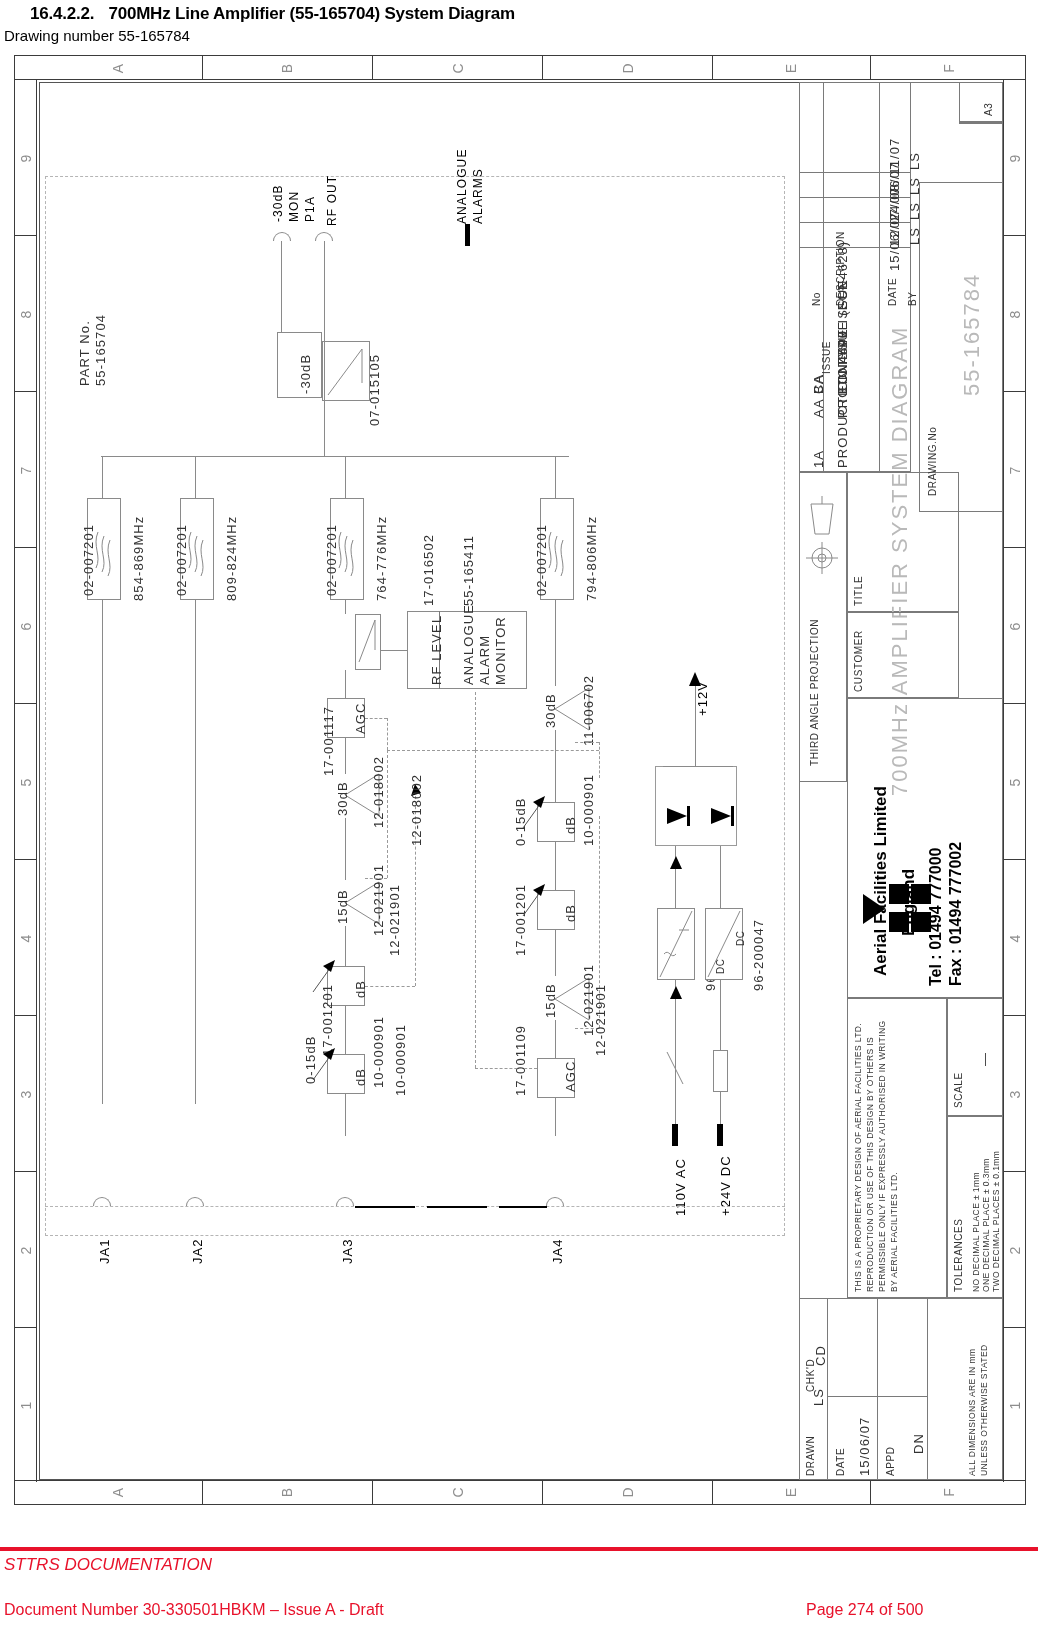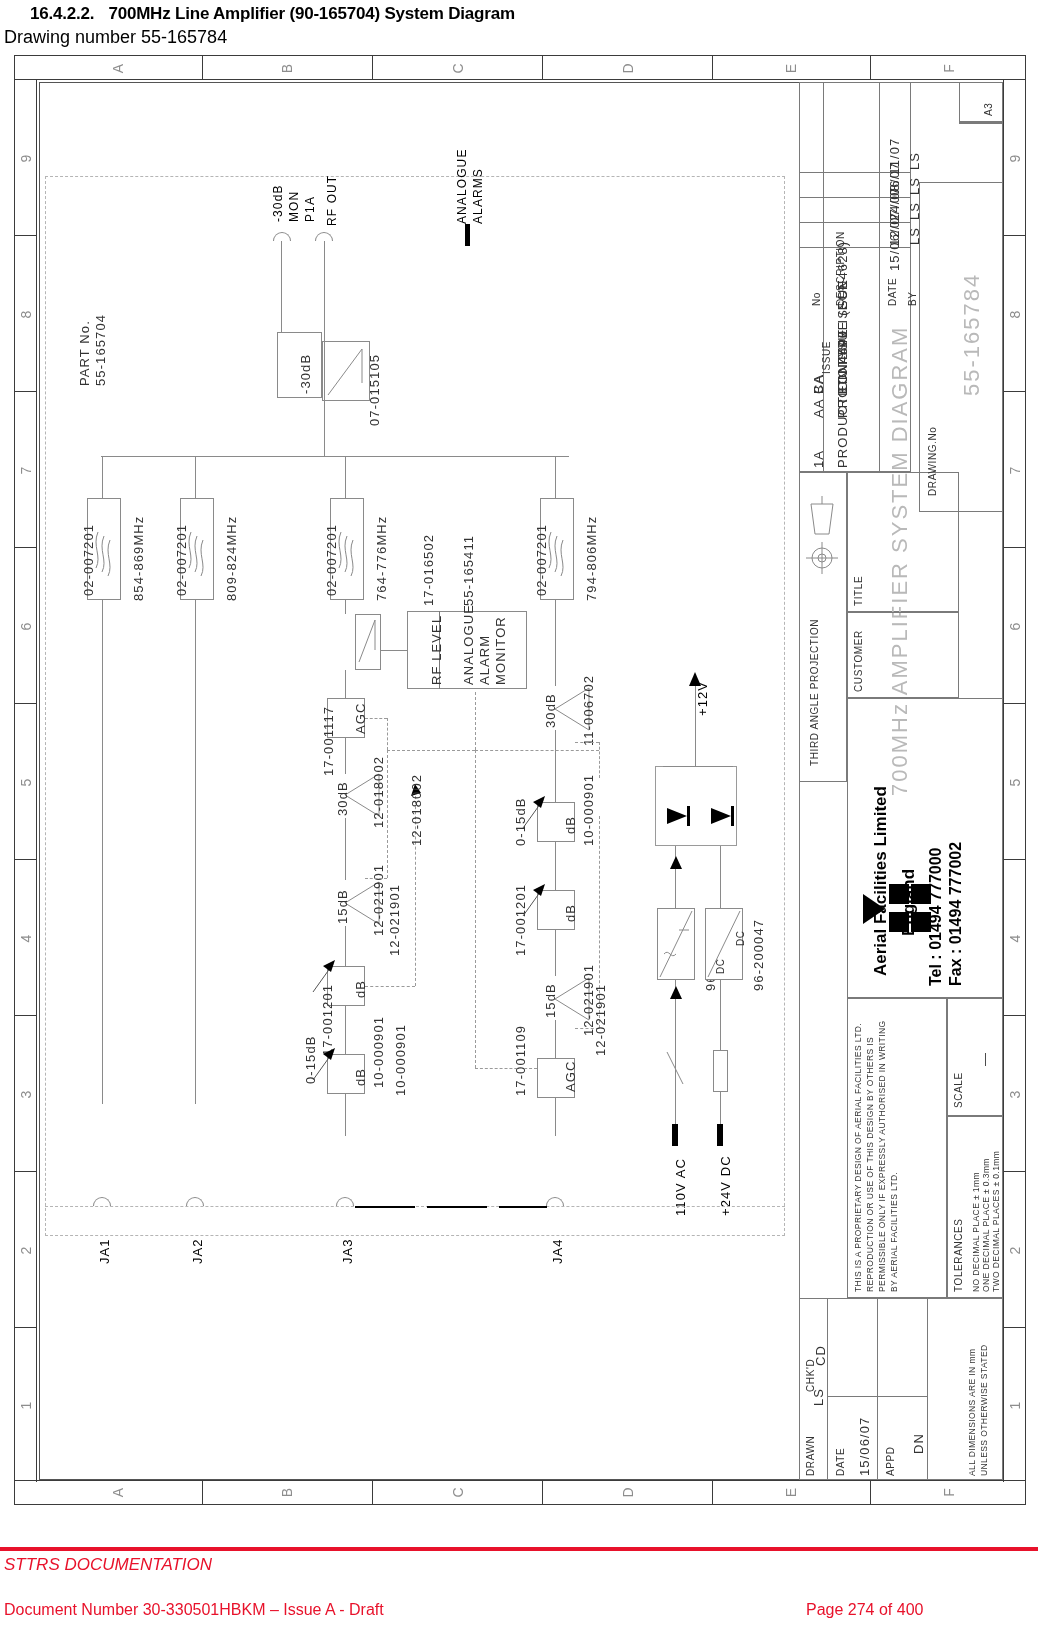--- a/index.html
+++ b/index.html
@@ -1,21 +1,21 @@
 <!DOCTYPE html>
 <html><head>
 <meta charset="utf-8">
 <style>
   html,body{margin:0;padding:0;background:#fff;}
   body{width:1038px;height:1636px;position:relative;font-family:"Liberation Sans",sans-serif;color:#000;}
 
   
   #doc-heading{position:absolute;left:30px;top:4px;font-size:17px;font-weight:bold;letter-spacing:-.2px;white-space:nowrap;}
   #doc-heading .num{display:inline-block;margin-right:14px;}
-  #doc-subheading{position:absolute;left:4px;top:27px;font-size:18px;white-space:nowrap;}
+  #doc-subheading{position:absolute;left:4px;top:27px;font-size:15px;white-space:nowrap;}
 
   
   #footer-rule{position:absolute;left:0;top:1547px;width:1038px;height:4px;background:#e8122b;}
   #footer-title{position:absolute;left:4px;top:1555px;font-size:17px;color:#e8122b;white-space:nowrap;font-style:italic;}
   #footer-docnum{position:absolute;left:4px;top:1601px;font-size:16px;color:#e8122b;white-space:nowrap;}
   #footer-page{position:absolute;left:806px;top:1601px;font-size:16px;color:#e8122b;white-space:nowrap;}
 
   
   #drawing{position:absolute;left:14px;top:55px;width:1012px;height:1450px;border:1px solid #3b3b3b;box-sizing:border-box;overflow:hidden;background:#fff;}
 
@@ -69,21 +69,21 @@
 
   
   #logo{position:absolute;}
   .logo-sq{position:absolute;width:20px;height:20px;background:#000;}
   .logo-tri{position:absolute;width:0;height:0;border-top:15px solid transparent;border-bottom:15px solid transparent;border-left:22px solid #000;}
 </style>
 </head>
 <body>
 
 <div id="doc-heading">
-  <span class="num">16.4.2.2.</span><span>700MHz Line Amplifier (90-165704) System Diagram</span>
+  <span class="num">16.4.2.2.</span><span>700MHz Line Amplifier (55-165704) System Diagram</span>
 </div>
 <div id="doc-subheading">Drawing number 55-165784</div>
 
 <div id="drawing">
 
   <div class="zone-strip" id="zone-top">
     <div class="zcell h" style="left:20px;width:168px">
         <span class="rot90">A</span>
       </div>
     <div class="zcell h" style="left:188px;width:170px">
@@ -553,13 +553,13 @@
   <div class="lab dk" style="left:896px;top:1398px;">DN</div>
 
   <div class="lab dk xs" style="left:952px;top:1420px;">ALL DIMENSIONS ARE IN mm</div>
   <div class="lab dk xs" style="left:964px;top:1420px;">UNLESS OTHERWISE STATED</div>
 
 </div>
 
 <div id="footer-rule"></div>
 <div id="footer-title">STTRS DOCUMENTATION</div>
 <div id="footer-docnum">Document Number 30-330501HBKM – Issue A - Draft</div>
-<div id="footer-page">Page 274 of 400</div>
+<div id="footer-page">Page 274 of 500</div>
 
 </body></html>

